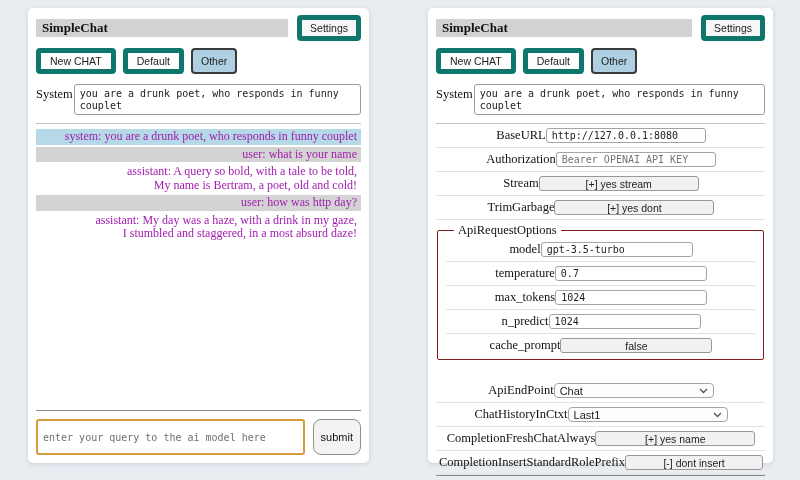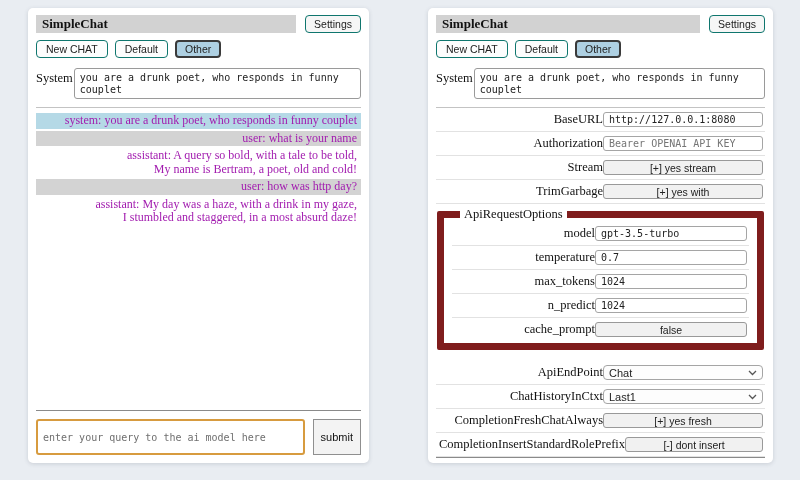--- a/index.html
+++ b/index.html
@@ -34,21 +34,21 @@
     font-weight: bold;
     color: #111;
     padding: 2px 6px;
     line-height: 14px;
   }
   .btn {
     font-family: "Liberation Sans", sans-serif;
     font-size: 10.5px;
     color: #222;
     background: #f6f6f6;
-    border: 1px solid #0f766e;
+    border: 5px solid #0f766e;
     border-radius: 4px;
     padding: 2px 8px;
     line-height: 12px;
     cursor: pointer;
     white-space: nowrap;
   }
   
   .sessions { display: flex; gap: 7px; margin-top: 7px; }
   .sessions .btn { padding: 2px 9px; background: #fdfdfd; }
   .sessions .btn.selected {
@@ -96,21 +96,21 @@
 
   
   .settings {
     margin-top: 8px;
     border-top: 1px solid #c3c3c3;
     font-size: 12.5px;
   }
   .srow {
     display: flex;
     align-items: center;
-    justify-content: flex-end;
+    justify-content: center;
     padding: 4px 2px 4px 3px;
     border-bottom: 1px solid #e2e2e2;
   }
   .slabel { color: #111; }
   .ctl {
     width: 160px;
     height: 15px;
     font-family: "DejaVu Sans Mono", monospace;
     font-size: 10px;
     color: #222;
@@ -132,23 +132,23 @@
     font-family: "Liberation Sans", sans-serif;
     font-size: 11px;
     display: flex;
     align-items: center;
     justify-content: space-between;
     border-radius: 4px;
     cursor: pointer;
     background: #fdfdfd;
   }
   fieldset.aro {
-    border: 7px solid #7f1d1d;
+    border: 1px solid #7f1d1d;
     border-radius: 2px;
-    margin: 3px 1px 11px 1px;
+    margin: 3px 1px 19px 1px;
     padding: 0 8px 2px 8px;
   }
   fieldset.aro legend {
     font-size: 12.5px;
     color: #111;
     padding: 0 4px;
     margin-left: 8px;
   }
   fieldset.aro .srow:last-child { border-bottom: none; }
   fieldset.aro .ctl { width: 152px; }
@@ -169,21 +169,21 @@
     background: #fff;
   }
   .qinput::placeholder { color: #6f6f6f; opacity: 1; }
   .qinput.focused { border: 2px solid #d79b3f; }
   .submit {
     font-family: "Liberation Sans", sans-serif;
     font-size: 11px;
     color: #111;
     background: #f3f3f3;
     border: 1px solid #8f8f8f;
-    border-radius: 0;
+    border-radius: 8px;
     padding: 0 7px;
     cursor: pointer;
   }
   .chev { display: flex; align-items: center; }
 </style>
 </head>
 <body>
 
 <div class="wrap">
 
@@ -252,21 +252,21 @@
         <input class="ctl" placeholder="Bearer OPENAI_API_KEY" style="">
       </div>
 
       <div class="srow">
         <span class="slabel">Stream</span>
         <button class="ctl btnctl">[+] yes stream</button>
       </div>
 
       <div class="srow">
         <span class="slabel">TrimGarbage</span>
-        <button class="ctl btnctl">[+] yes with</button>
+        <button class="ctl btnctl">[+] yes dont</button>
       </div>
 
       <fieldset class="aro">
         <legend>ApiRequestOptions</legend>
 
         <div class="srow">
           <span class="slabel">model</span>
           <input class="ctl" value="gpt-3.5-turbo" style="">
         </div>
 
@@ -310,21 +310,21 @@
           <span class="chev">
             <svg width="9" height="6" viewBox="0 0 9 6">
                 <path d="M1 1 L4.5 4.5 L8 1" stroke="#555" fill="none" stroke-width="1.3"></path>
               </svg>
           </span>
         </div>
       </div>
 
       <div class="srow">
         <span class="slabel">CompletionFreshChatAlways</span>
-        <button class="ctl btnctl">[+] yes fresh</button>
+        <button class="ctl btnctl">[+] yes name</button>
       </div>
 
       <div class="srow">
         <span class="slabel">CompletionInsertStandardRolePrefix</span>
         <button class="ctl btnctl">[-] dont insert</button>
       </div>
 
     </div>
 
     <div class="bottom">

